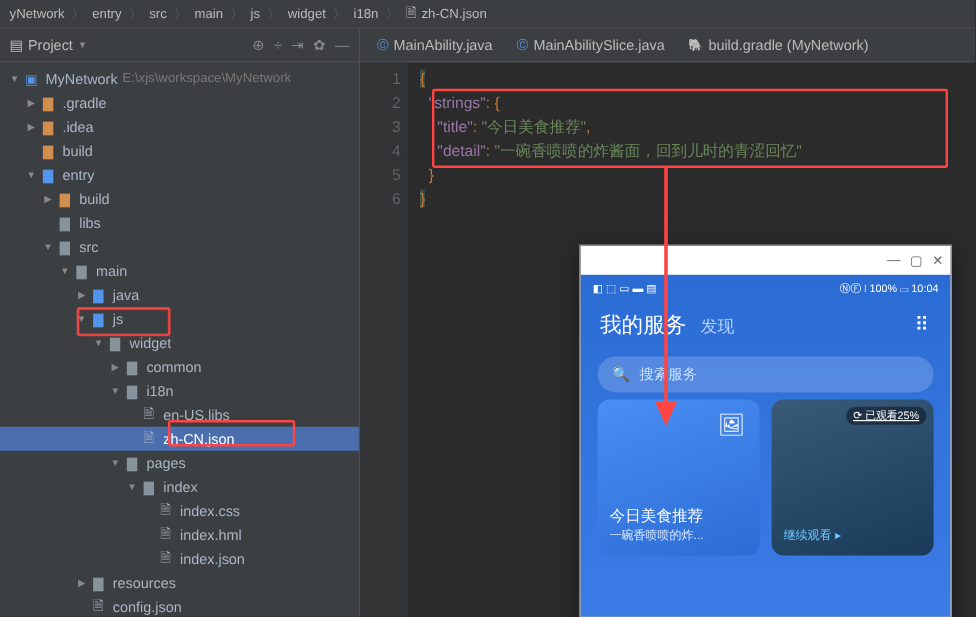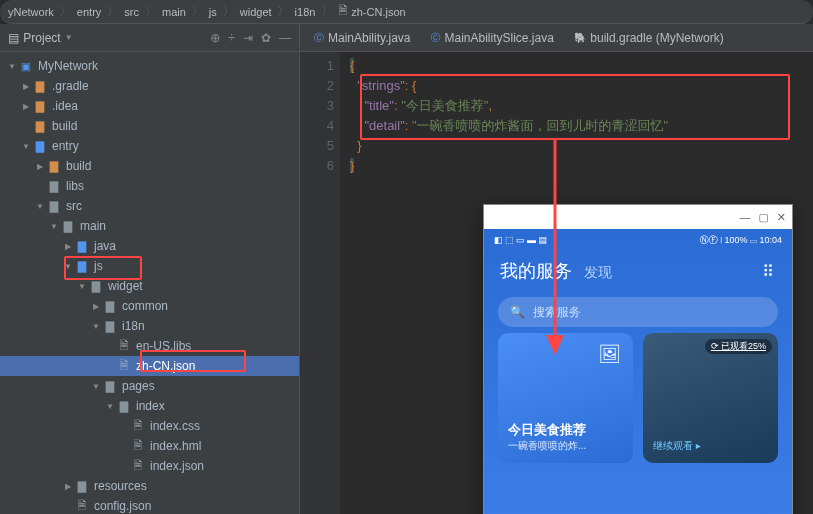--- a/index.html
+++ b/index.html
@@ -1,19 +1,19 @@
 <!DOCTYPE html>
 <html><head>
 <meta charset="utf-8">
 <style>
 * { margin: 0; padding: 0; box-sizing: border-box; font-family: "Segoe UI", Arial, sans-serif; }
 body { background: #2b2b2b; color: #a9b7c6; font-size: 12px; width: 813px; height: 514px; overflow: hidden; position: relative; }
 
 
-.breadcrumb { height: 24px; background: #3c3f41; display: flex; align-items: center; padding: 0 6px; color: #bbb; font-size: 11px; border-bottom: 1px solid #515151; border-radius: 12px; }
+.breadcrumb { height: 24px; background: #3c3f41; display: flex; align-items: center; padding: 0 6px; color: #bbb; font-size: 11px; border-bottom: 1px solid #515151; }
 .breadcrumb span { margin: 0 2px; }
 .breadcrumb .sep { color: #666; margin: 0 4px; }
 
 
 .main { display: flex; height: calc(100% - 24px); }
 
 
 .sidebar { width: 300px; background: #3c3f41; border-right: 1px solid #515151; display: flex; flex-direction: column; }
 .sidebar-header { height: 28px; display: flex; align-items: center; justify-content: space-between; padding: 0 8px; border-bottom: 1px solid #515151; }
 .sidebar-title { display: flex; align-items: center; gap: 4px; color: #bbb; font-size: 12px; }
@@ -68,21 +68,21 @@
 .phone-subtitle { font-size: 14px; color: #b8d4ff; }
 .phone-menu { font-size: 16px; letter-spacing: 2px; }
 .phone-search { margin: 6px 14px; height: 30px; background: rgba(255,255,255,0.18); border-radius: 15px; display: flex; align-items: center; padding: 0 12px; gap: 8px; font-size: 12px; color: #cde1ff; }
 .phone-section-label { padding: 8px 16px 4px; font-size: 12px; }
 .phone-cards { display: flex; gap: 10px; padding: 0 14px; }
 .card { flex: 1; height: 130px; border-radius: 10px; overflow: hidden; position: relative; display: flex; flex-direction: column; justify-content: flex-end; padding: 10px; }
 .card.blue { background: linear-gradient(160deg, #4a8ff5, #2b6cd4); }
 .card.img { background: linear-gradient(160deg, #3a5a7a, #1a3a5a); }
 .card-badge { position: absolute; top: 6px; right: 6px; background: rgba(0,0,0,0.4); border-radius: 8px; padding: 1px 6px; font-size: 9px; text-decoration: underline; }
 .card-img-icon { position: absolute; top: 10px; right: 12px; font-size: 18px; }
-.card-title { font-size: 13px; font-weight: 700; }
+.card-title { font-size: 13px; font-weight: 400; }
 .card-sub { font-size: 10px; color: #d8e8ff; margin-top: 0; }
 .card-link { font-size: 10px; color: #6ec8ff; margin-top: 2px; }
 
 .red-arrow { position: absolute; pointer-events: none; }
 </style>
 </head>
 <body>
 
 <div class="breadcrumb">
   <span>yNetwork</span>
@@ -118,20 +118,21 @@
         <span>⇥</span>
         <span>✿</span>
         <span>—</span>
       </div>
     </div>
     <div class="tree">
       <div class="tree-row">
         <span class="arrow open"></span>
         <span class="icon folder-icon blue">▣</span>
         <span class="label" style="font-weight:normal">MyNetwork</span>
+        <span class="path">E:\xjs\workspace\MyNetwork</span>
       </div>
       <div id="tree-items">
           <div class="tree-row" style="padding-left: 20px;">
             <span class="arrow closed"></span>
             <span class="icon folder-icon orange">▇</span>
             <span class="label">.gradle</span>
           </div>
           <div class="tree-row" style="padding-left: 20px;">
             <span class="arrow closed"></span>
             <span class="icon folder-icon orange">▇</span>

